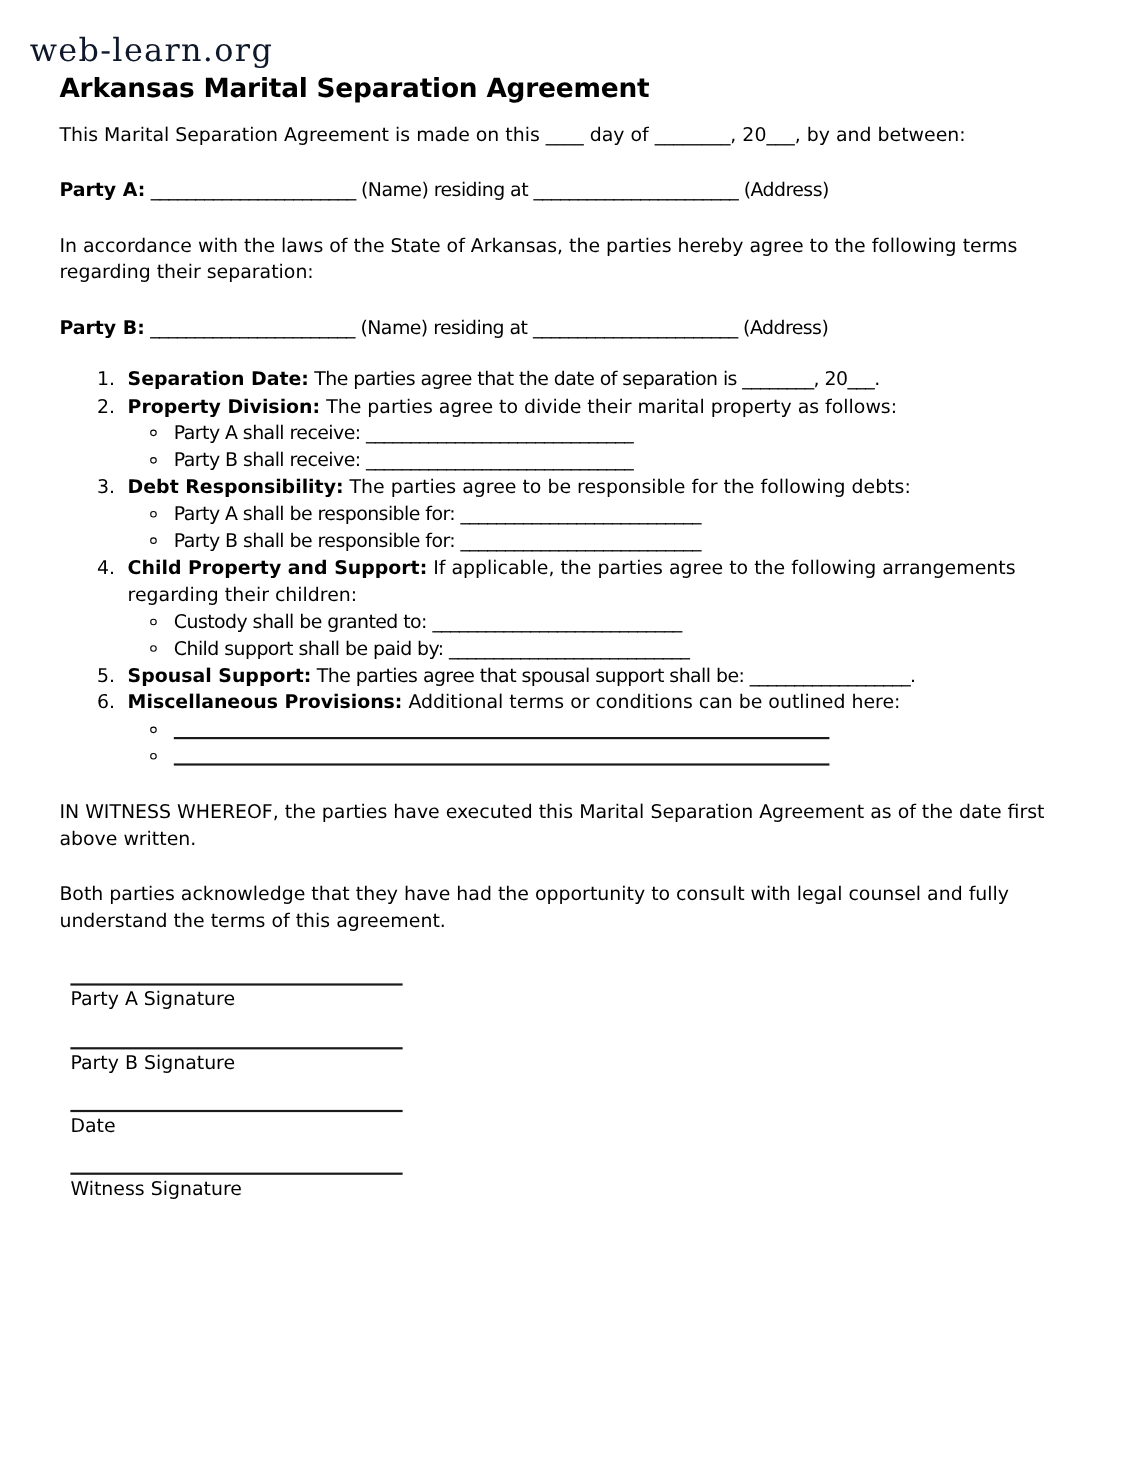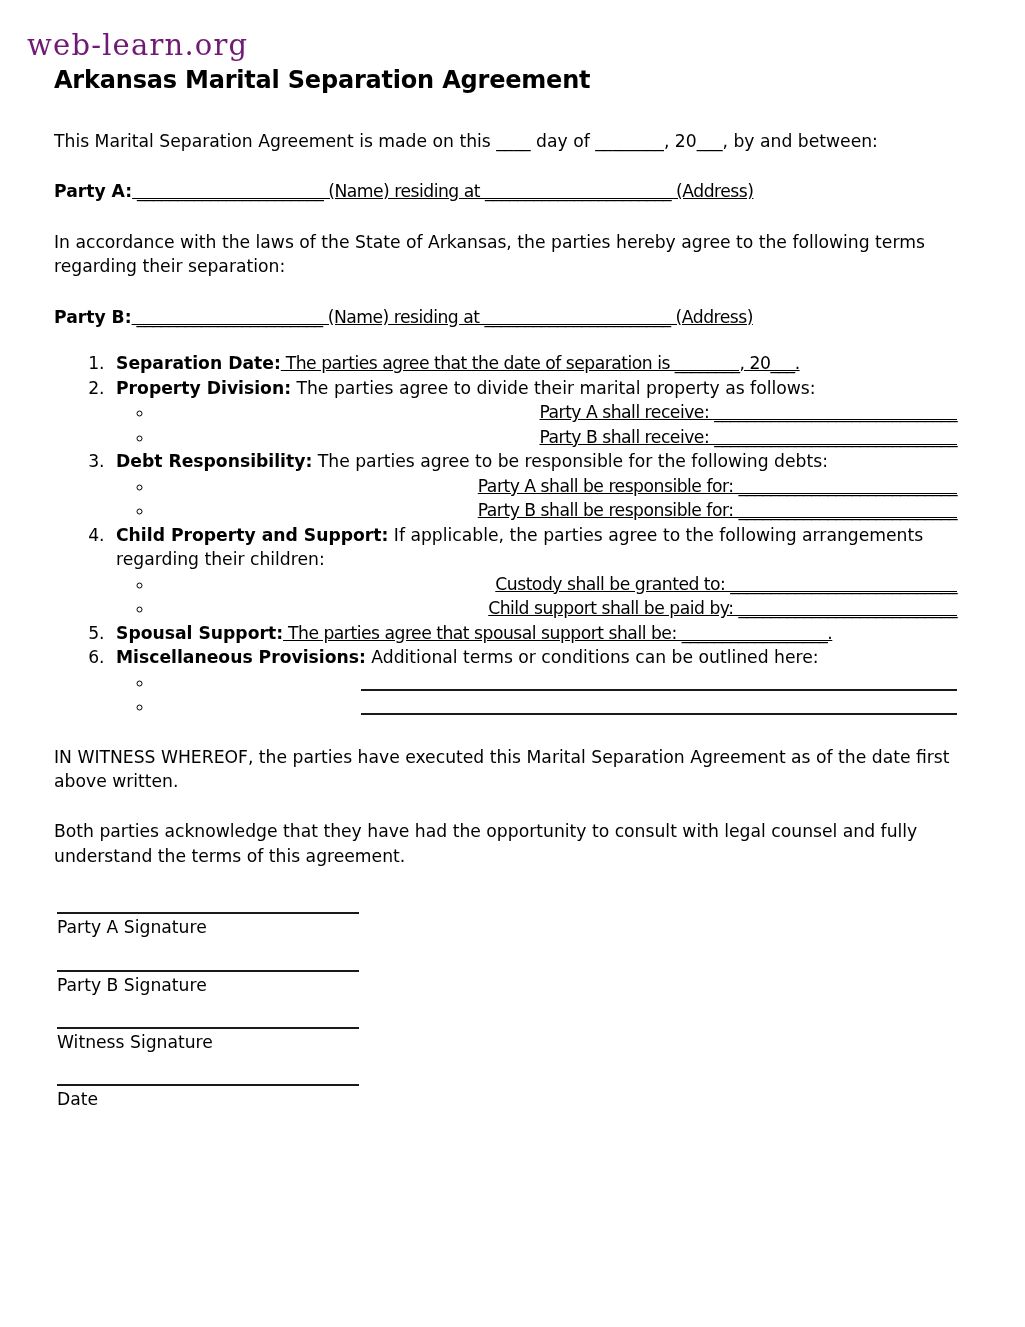--- a/index.html
+++ b/index.html
@@ -17,21 +17,21 @@
   .page {
     width: 1025px;
     height: 1327px;
     box-sizing: border-box;
     padding: 0;
     position: relative;
   }
   .site-brand {
     font-family: "DejaVu Serif", serif;
     font-size: 29px;
-    color: #701a75;
+    color: #0f172a;
     letter-spacing: 1.2px;
     margin: 0;
     padding: 27px 0 0 27px;
     line-height: 1.25;
     white-space: nowrap;
   }
   .doc-title {
     font-family: "DejaVu Sans", sans-serif;
     font-weight: bold;
     font-size: 24px;
@@ -42,53 +42,52 @@
   }
   .content {
     padding: 0 68px 0 54px;
     font-size: 17.2px;
     line-height: 1.42;
   }
   p.para {
     margin: 26px 0 0 0;
   }
   p.para.first {
-    margin-top: 33px;
+    margin-top: 15px;
   }
   .bold {
     font-weight: bold;
   }
   ol.terms {
     margin: 22px 0 0 0;
     padding: 0 0 0 56px;
     list-style-type: decimal;
   }
   ol.terms > li {
     margin: 0 0 0 0;
     padding-left: 6px;
     line-height: 1.43;
   }
   ul.subs {
     list-style-type: circle;
     margin: 0;
     padding: 0 0 0 38px;
-    text-align: right;
   }
   ul.subs > li {
     padding-left: 4px;
     line-height: 1.42;
   }
   .blank {
     font-family: "DejaVu Sans", sans-serif;
     letter-spacing: -0.5px;
-    text-decoration: underline;
   }
   .sig-block {
-    padding: 0 0 0 54px;
+    padding: 0 0 0 22px;
     margin-top: 44px;
+    margin-left: 39px;
   }
   .sig-entry {
     margin-bottom: 30px;
   }
   .sig-line {
     width: 302px;
     height: 0;
     border-top: 2px solid #1a1a1a;
     margin: 0 0 2px 3px;
   }
@@ -185,23 +184,23 @@
       <div class="sig-label">Party A Signature</div>
     </div>
 
     <div class="sig-entry">
       <div class="sig-line"></div>
       <div class="sig-label">Party B Signature</div>
     </div>
 
     <div class="sig-entry">
       <div class="sig-line"></div>
+      <div class="sig-label">Date</div>
+    </div>
+
+    <div class="sig-entry">
+      <div class="sig-line"></div>
       <div class="sig-label">Witness Signature</div>
     </div>
 
-    <div class="sig-entry">
-      <div class="sig-line"></div>
-      <div class="sig-label">Date</div>
-    </div>
-
   </div>
 
 </div>
 
 </body></html>

